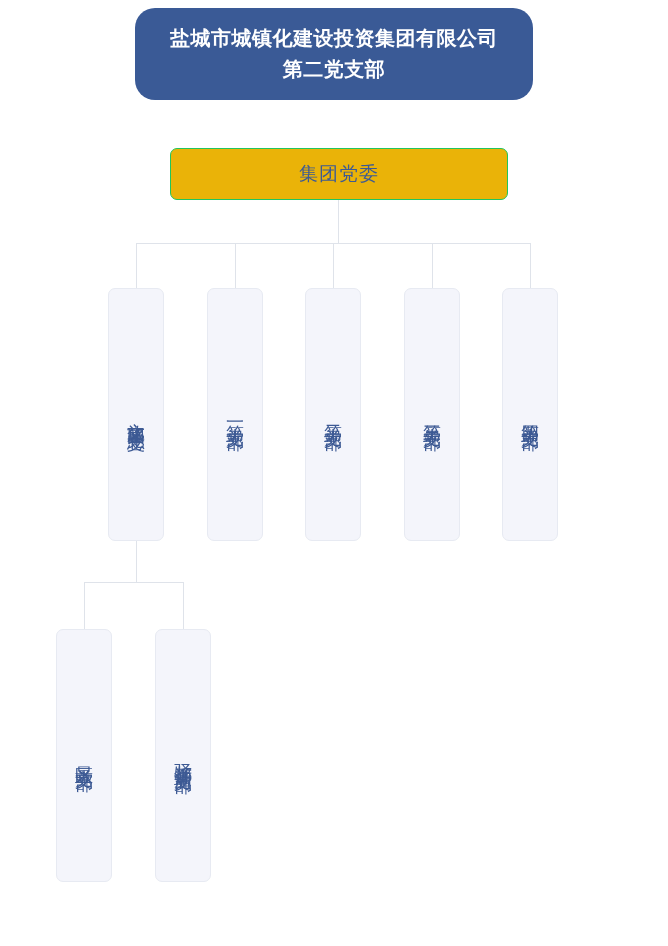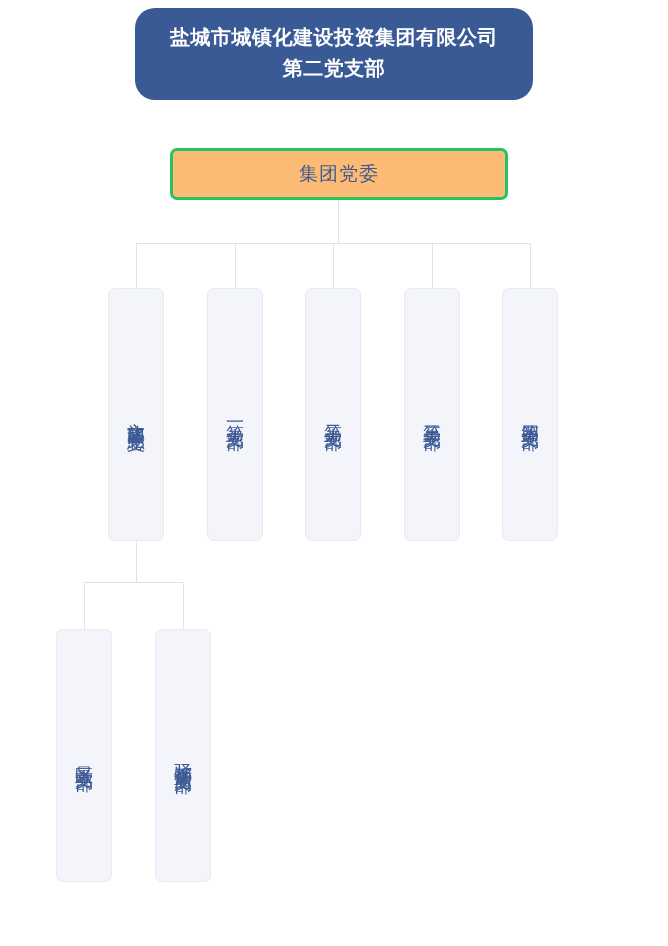--- a/index.html
+++ b/index.html
@@ -35,36 +35,35 @@
     padding: 0 18px;
   }
   .title-line {
     color: #ffffff;
     font-size: 20px;
     font-weight: bold;
     line-height: 31px;
     letter-spacing: 0.5px;
     text-align: center;
     white-space: nowrap;
-    font-family: Liberation Mono, monospace;
   }
 
   
   .node {
     position: absolute;
     box-sizing: border-box;
     border-radius: 7px;
     display: flex;
     align-items: center;
     justify-content: center;
     color: #3d5a94;
   }
   .node-root {
-    background: #fdba74;
-    border: 3px solid #22c55e;
+    background: #eab308;
+    border: 1px solid #22c55e;
     justify-content: center;
   }
   .node-root .node-label {
     font-size: 19px;
     line-height: 1.2;
     letter-spacing: 1px;
   }
   .node-branch {
     background: #f4f5fb;
     border: 1px solid #e7eaf2;

